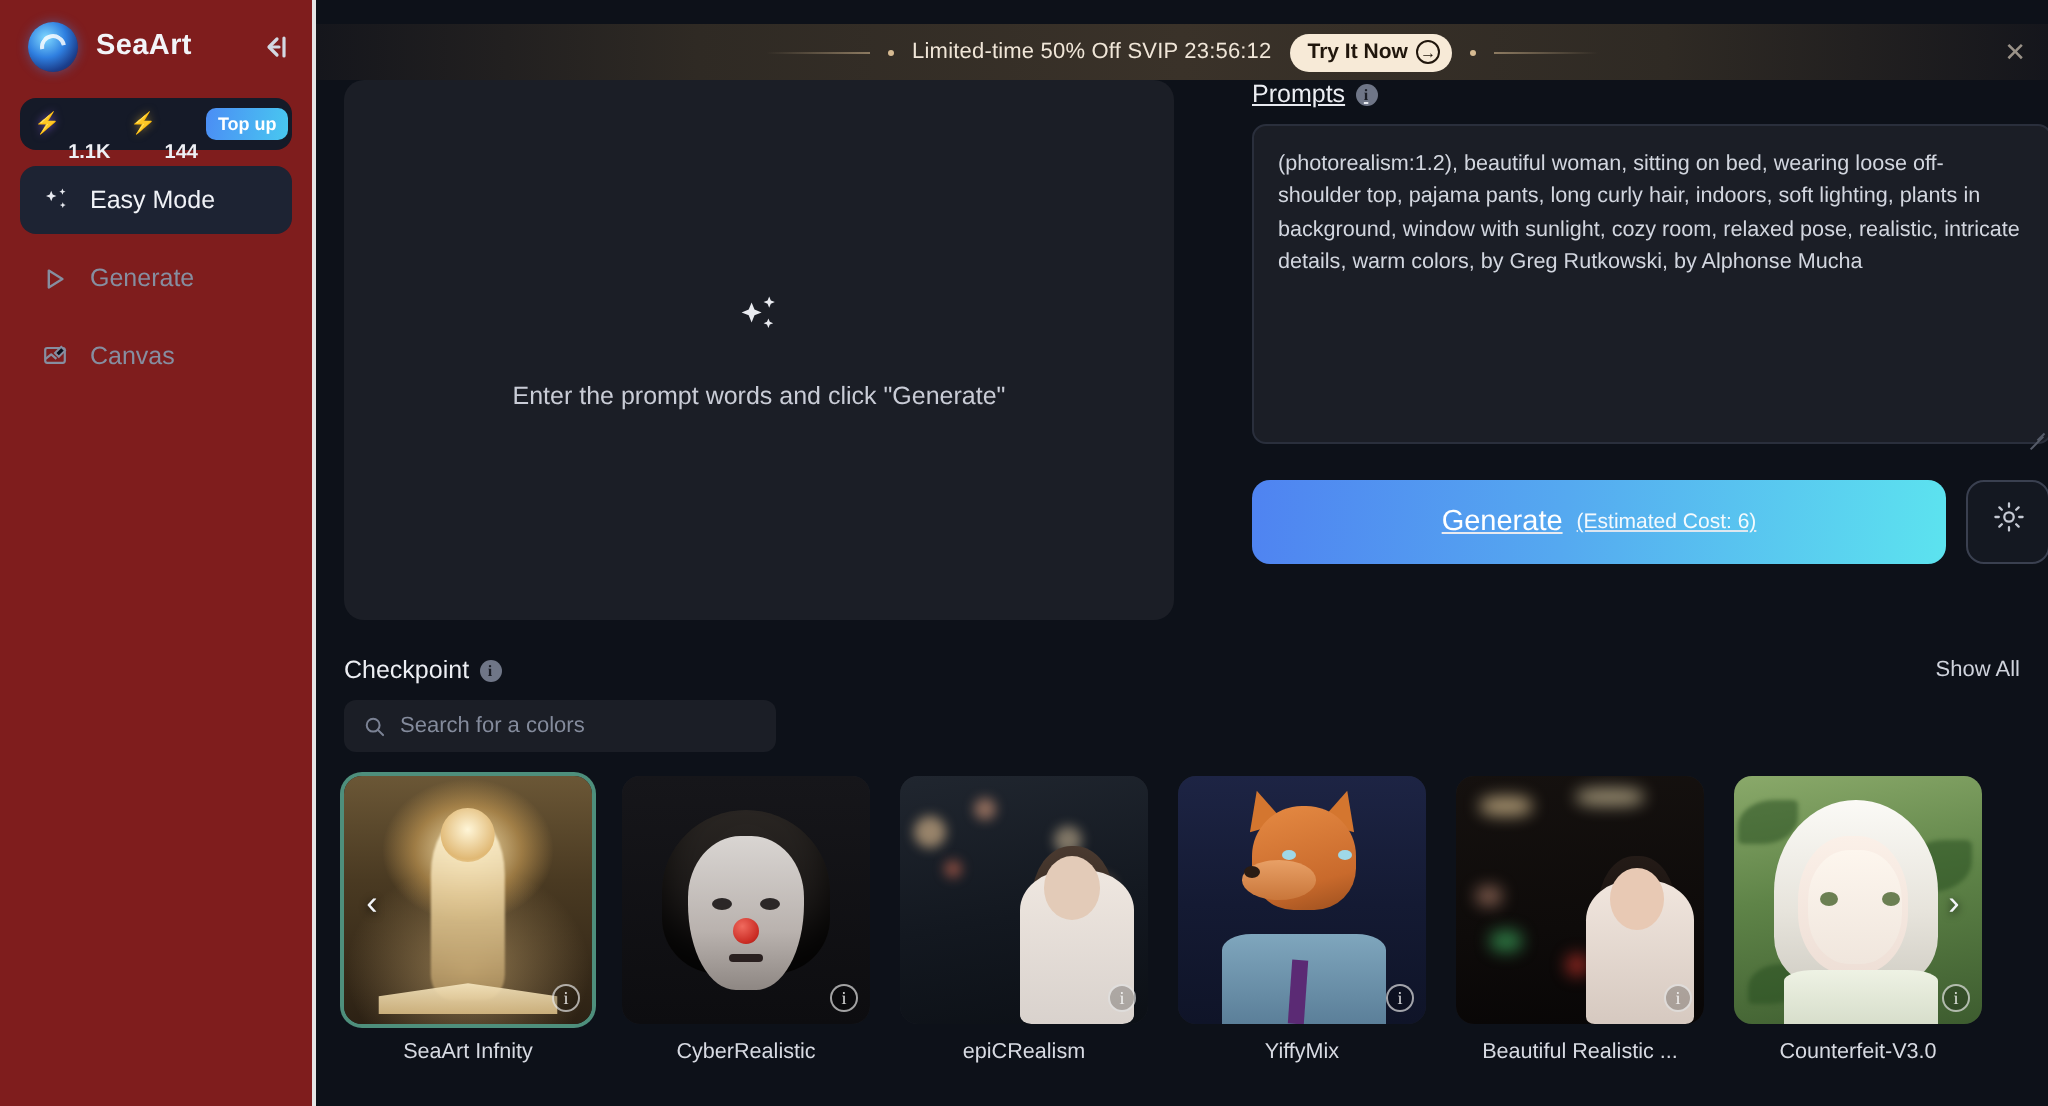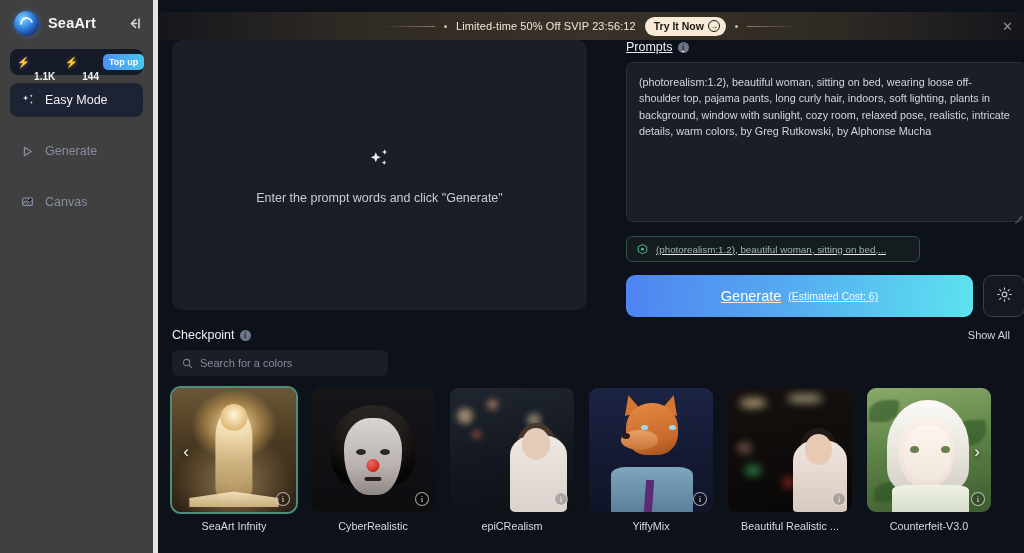--- a/index.html
+++ b/index.html
@@ -8,24 +8,24 @@
     background: #0a0d16;
     font-family: "Liberation Sans", sans-serif;
     overflow: hidden;
     color: #e8eaf0;
   }
   #app { position: relative; width: 1024px; height: 553px; display: flex; }
 
   
   #sidebar {
     width: 158px; height: 553px;
-    background: #404040;
+    background: #7f1d1d;
     flex: 0 0 158px;
     position: relative;
-    border-right: 5px solid #e5e5e5;
+    border-right: 2px solid #e5e5e5;
   }
   .brand-row {
     display: flex; align-items: center;
     height: 46px; padding: 0 12px 0 14px;
     gap: 9px;
   }
   .logo {
     width: 25px; height: 25px; border-radius: 50%;
     background: radial-gradient(circle at 36% 32%, #7fd9ff 0%, #2f7fe0 42%, #1b3e8c 72%, #142a55 100%);
     position: relative; flex: 0 0 25px;
@@ -61,21 +61,21 @@
     color: #fff; font-size: 9px; font-weight: 600;
     border-radius: 5px; padding: 3px 6px; cursor: pointer;
     white-space: nowrap;
   }
 
   .nav { margin-top: 8px; padding: 0 10px; }
   .nav-item {
     height: 34px; border-radius: 8px;
     display: flex; align-items: center; gap: 10px;
     padding: 0 10px; cursor: pointer;
-    font-size: 12.5px; color: #868ea0; margin-bottom: 17px;
+    font-size: 12.5px; color: #868ea0; margin-bottom: 5px;
   }
   .nav-item.active { background: #1d2333; color: #f0f2f7; }
   .nav-ico { width: 15px; height: 15px; display: flex; align-items: center; justify-content: center; flex: 0 0 15px; }
 
   
   #main { flex: 1; position: relative; background: #0d1119; height: 553px; }
 
   
   #banner {
     position: absolute; top: 12px; left: 0; right: 0; height: 28px;
@@ -416,29 +416,20 @@
       <div id="rightcol">
         <div class="sec-label">
           <span>Prompts</span>
           <span class="info-dot">i</span>
         </div>
         <div style="position:relative">
           <textarea id="prompt-box" placeholder="Enter your prompt" style="">(photorealism:1.2), beautiful woman, sitting on bed, wearing loose off-shoulder top, pajama pants, long curly hair, indoors, soft lighting, plants in background, window with sunlight, cozy room, relaxed pose, realistic, intricate details, warm colors, by Greg Rutkowski, by Alphonse Mucha</textarea>
           <span class="resize-grip"></span>
         </div>
 
-        <div id="suggest-chip">
-          <span class="chip-ico">
-            <svg width="13" height="13" viewBox="0 0 14 14" fill="none" aria-hidden="true">
-              <path d="M7 1.6l4.6 2.4v5.2L7 11.6 2.4 9.2V4z" stroke="#4fbfa8" stroke-width="1" stroke-linejoin="round"></path>
-              <circle cx="7" cy="6.6" r="1.5" fill="#4fbfa8"></circle>
-            </svg>
-          </span>
-          <span class="chip-text">(photorealism:1.2), beautiful woman, sitting on bed,...</span>
-        </div>
 
         <div class="gen-row">
           <button id="generate-btn">
             <span class="gen-main">Generate</span>
             <span class="gen-cost">(Estimated Cost: 6)</span>
           </button>
           <div id="settings-btn">
             <span>
               <svg width="17" height="17" viewBox="0 0 18 18" fill="none" aria-hidden="true">
                 <circle cx="9" cy="9" r="2.5" stroke="#c6cad4" stroke-width="1.2"></circle>

